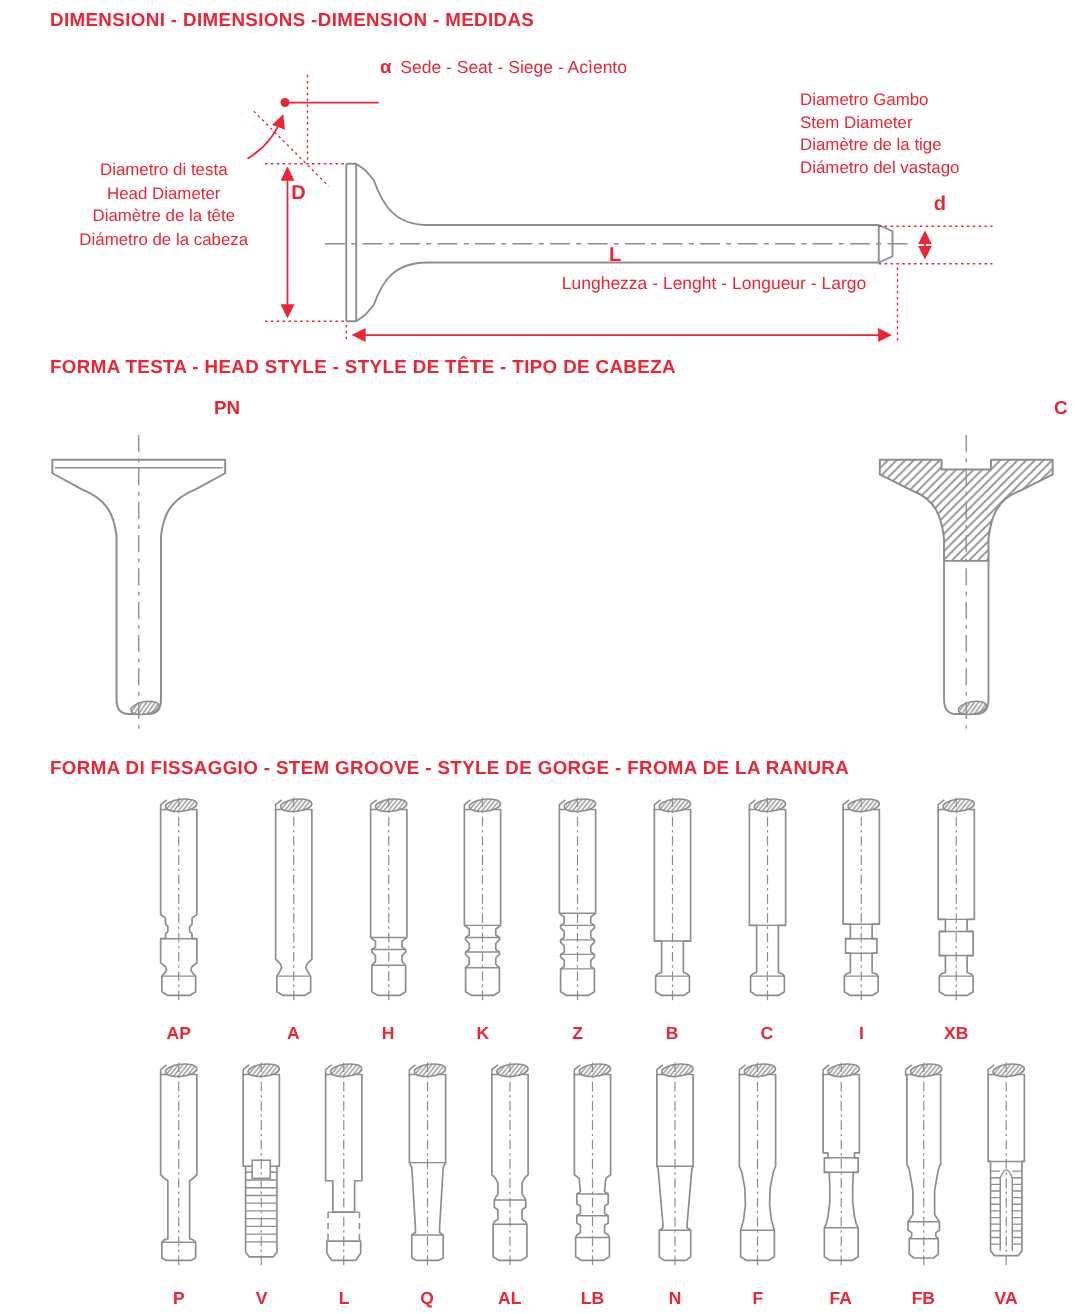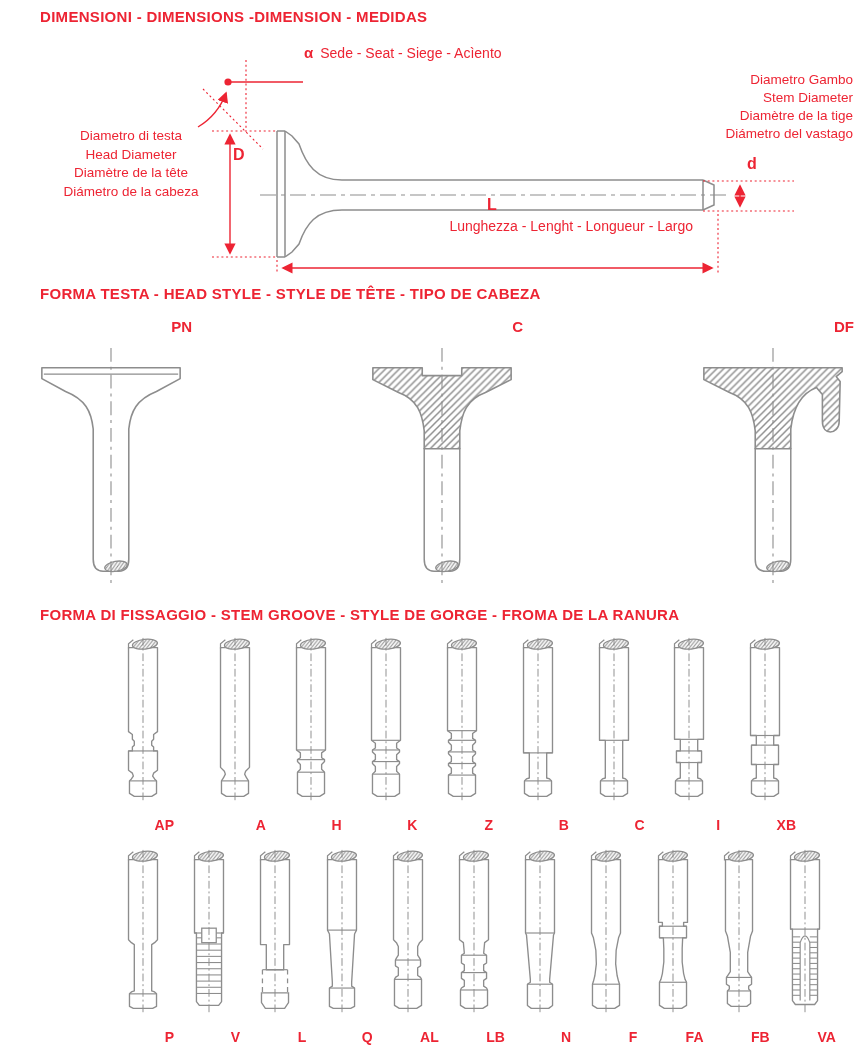--- a/index.html
+++ b/index.html
@@ -16,38 +16,38 @@
   #dimsvg .g{stroke:var(--gray);fill:none;stroke-width:1.5}
   #dimsvg .cl{stroke-dasharray:16 5 4 5;stroke-width:1.2}
   #dimsvg .r{stroke:var(--red);fill:none;stroke-width:1.4}
   #dimsvg .dot{stroke-width:1.1;stroke-dasharray:2 2.7}
   #dimsvg .rf{fill:var(--red);stroke:none}
   #ar path{fill:var(--red)}
   .lbl{position:absolute;color:var(--red);font-size:13.5px;line-height:18.5px}
   #l-seat{top:44px;left:304px;white-space:nowrap;font-size:14px}
   #l-seat .sym{font-weight:700;font-size:15px;margin-right:7px}
   #l-headdia{top:127px;left:40px;width:182px;text-align:center}
-  #l-stemdia{top:71px;left:640px;width:213px;text-align:right;line-height:18px}
+  #l-stemdia{top:71px;left:640px;width:213px;text-align:left;line-height:18px}
   .dimletter{position:absolute;color:var(--red);font-weight:700;font-size:16px}
   #l-D{top:146px;left:233px}
   #l-d{top:155px;left:747px}
   #l-L{top:196px;left:452px;width:80px;text-align:center}
   #l-len{position:absolute;top:218px;left:293px;width:400px;text-align:right;
     color:var(--red);font-size:14px}
   
   #head-row{position:absolute;left:30px;top:318px;width:824px;display:flex;
     justify-content:space-between}
   .hfig{width:162px;text-align:right}
   .hfig .lab{font-weight:700;font-size:15px;color:var(--red);height:20px}
   
   .srow{position:absolute;display:flex;justify-content:space-between}
   #row1{left:112px;top:636px;width:684px}
   #row1 .sfig:first-child{margin-right:16px}
   #row2{left:112px;top:848px;width:724px}
-  .sfig{width:62px;text-align:right}
+  .sfig{width:62px;text-align:center}
   .sfig .lab{font-weight:700;font-size:14px;color:var(--red);margin-top:7px}
   #defs-svg{position:absolute;width:0;height:0}
 </style>
 </head>
 <body>
 
 <svg id="defs-svg" aria-hidden="true">
   <defs id="shared-defs">
     <pattern id="hh" width="7" height="7" patternUnits="userSpaceOnUse">
       <path d="M8,-1 L-1,8 M-1,1 L1,-1 M6,8 L8,6" stroke="#8d8d8d" stroke-width="1.5" fill="none"></path>
@@ -389,23 +389,20 @@
 <div id="l-len">Lunghezza - Lenght - Longueur - Largo</div>
 
 <div class="sec-title" id="t-head">FORMA TESTA - HEAD STYLE - STYLE DE TÊTE - TIPO DE CABEZA</div>
 <div id="head-row">
     <div class="hfig"><div class="lab">PN</div><svg width="162" height="259" viewBox="0 0 164 262">
         <use href="#h-PN" xlink:href="#h-PN"></use>
       </svg></div>
     <div class="hfig"><div class="lab">C</div><svg width="162" height="259" viewBox="0 0 164 262">
         <use href="#h-C" xlink:href="#h-C"></use>
       </svg></div>
-    <div class="hfig"><div class="lab">DF</div><svg width="162" height="259" viewBox="0 0 164 262">
-        <use href="#h-DF" xlink:href="#h-DF"></use>
-      </svg></div>
   </div>
 
 <div class="sec-title" id="t-groove">FORMA DI FISSAGGIO - STEM GROOVE - STYLE DE GORGE - FROMA DE LA RANURA</div>
 <div id="row1" class="srow">
     <div class="sfig"><svg width="62" height="170" viewBox="0 0 64 176">
         <use href="#g-AP" xlink:href="#g-AP"></use>
       </svg><div class="lab">AP</div></div>
     <div class="sfig"><svg width="62" height="170" viewBox="0 0 64 176">
         <use href="#g-A" xlink:href="#g-A"></use>
       </svg><div class="lab">A</div></div>

